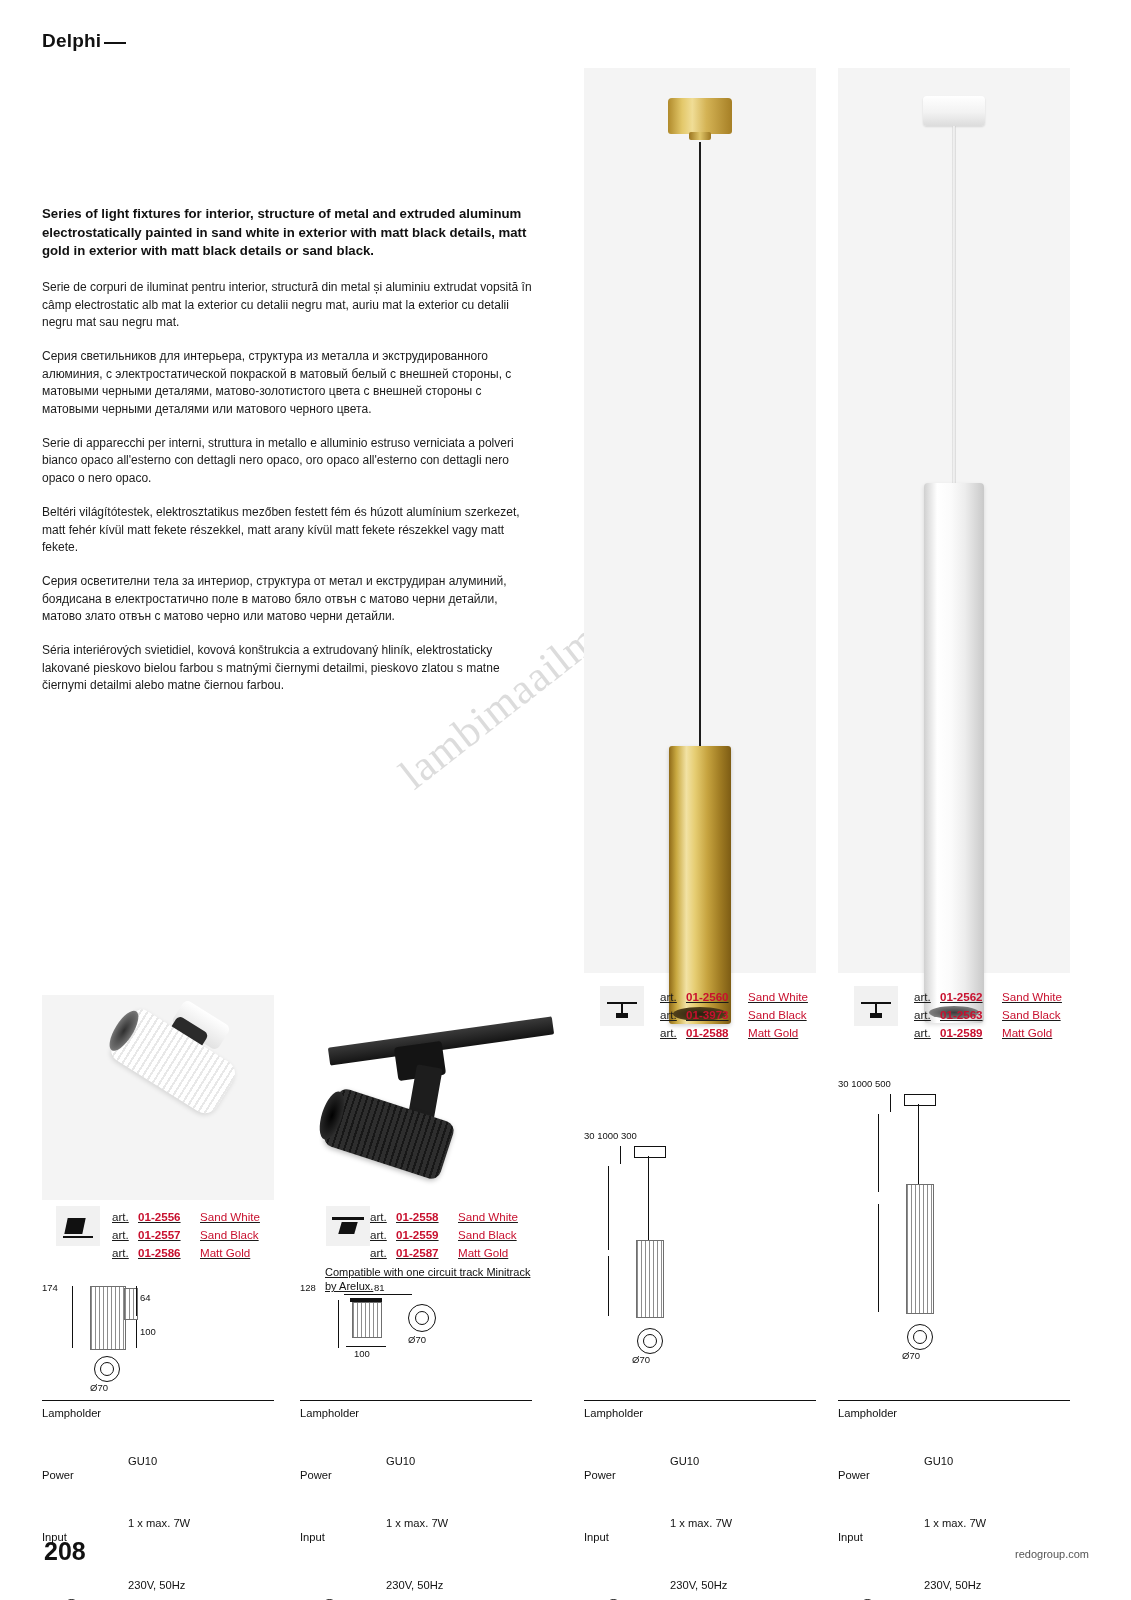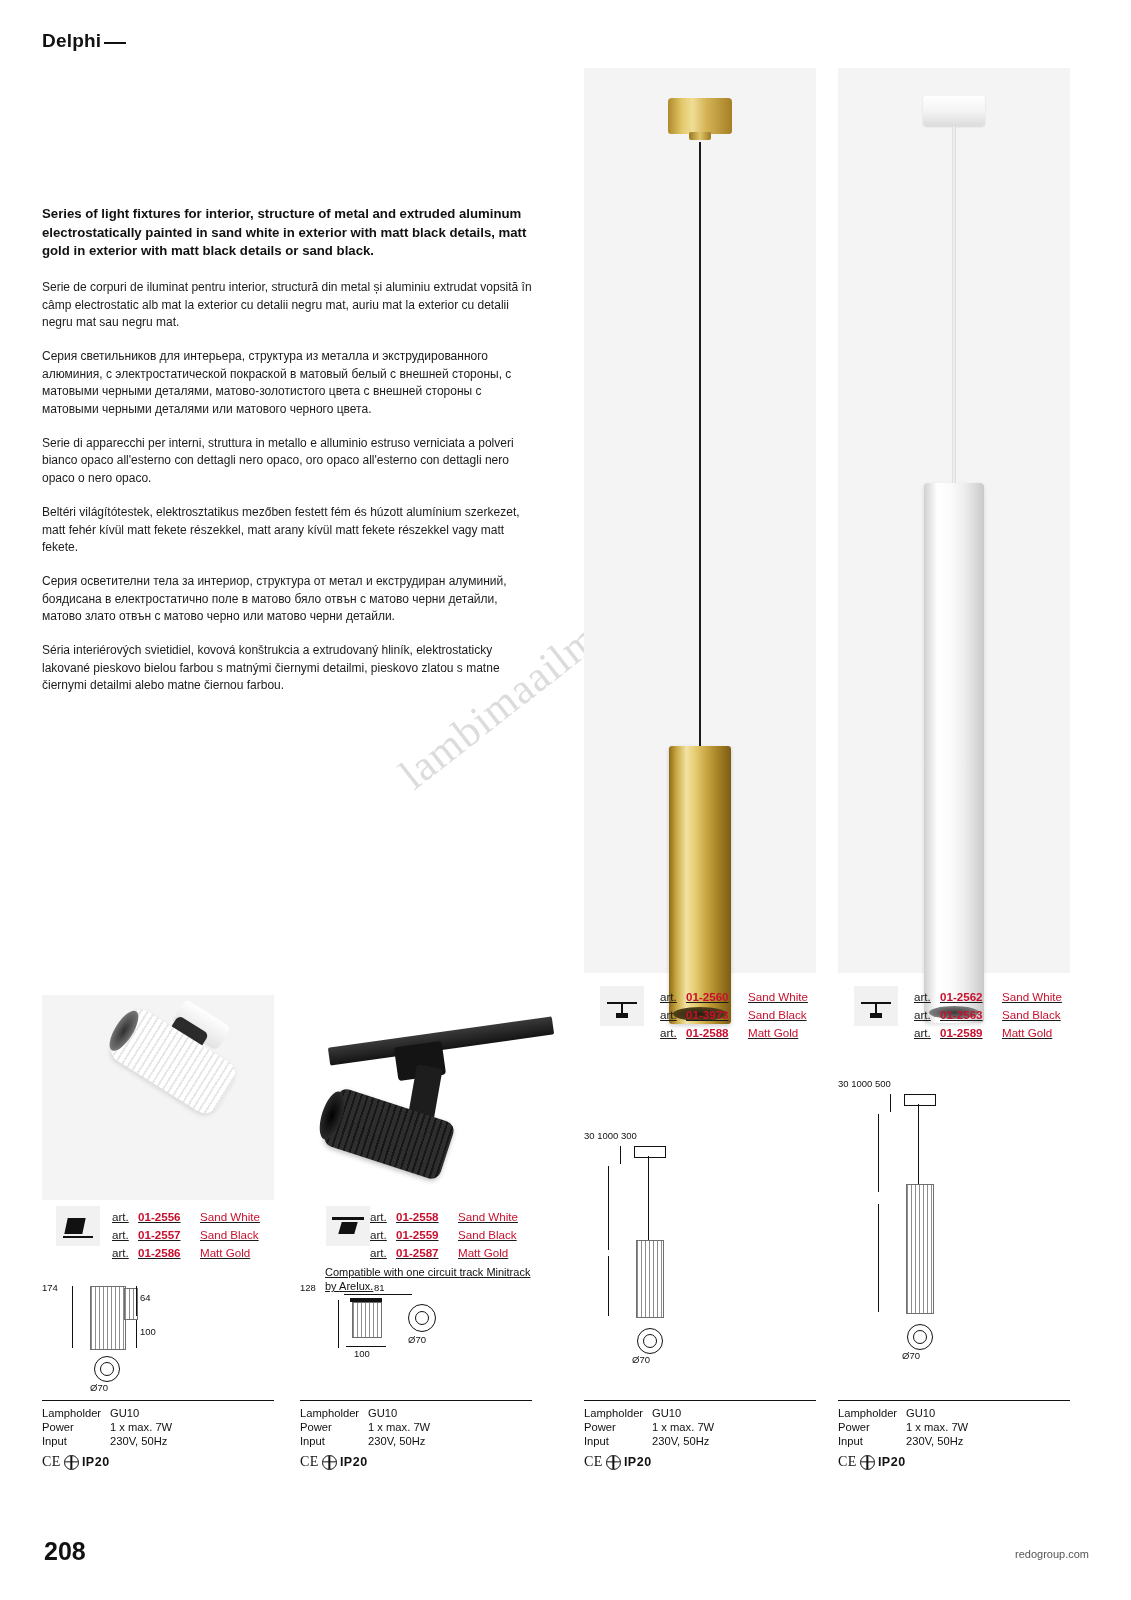--- a/index.html
+++ b/index.html
@@ -161,22 +161,22 @@
     background:repeating-linear-gradient(90deg,#8d8d8d 0 1px,#ffffff 1px 4px);
     border:1px solid #6f6f6f;
   }
   .circleO{position:absolute;border:1.5px solid #111;border-radius:50%;}
   .circleI{position:absolute;border:1.2px solid #111;border-radius:50%;}
 
   
   .spec{position:absolute;width:232px;font-size:11.2px;color:#111;}
   .spec .rule{height:1px;background:#111;margin-bottom:6px;}
   .spec .srow{display:flex;margin-bottom:2px;}
-  .spec .skey{width:68px;}
-  .spec .sval{flex:1;}
+  .spec .skey{width:86px;}
+  .spec .sval{flex:1;margin-top:48px;}
   .spec .marks{margin-top:7px;font-size:12.5px;font-weight:700;letter-spacing:.5px;display:flex;align-items:center;gap:3px;}
   .ce{font-family:"Liberation Serif",serif;font-weight:400;font-size:14px;}
   .globe{
     display:inline-block;width:13px;height:13px;border:1.3px solid #111;border-radius:50%;position:relative;
   }
   .globe:before{content:"";position:absolute;left:50%;top:0;bottom:0;width:1.3px;background:#111;transform:translateX(-50%);}
   .globe:after{content:"";position:absolute;top:50%;left:0;right:0;height:1.3px;background:#111;transform:translateY(-50%);}
 
   
   .pagenum{position:absolute;left:44px;bottom:34px;font-size:25px;font-weight:700;color:#111;}

